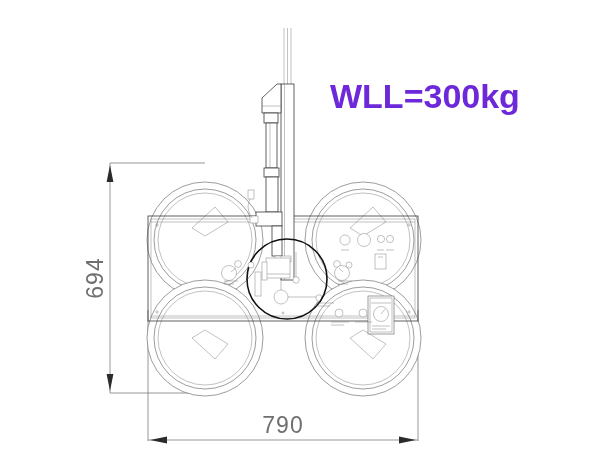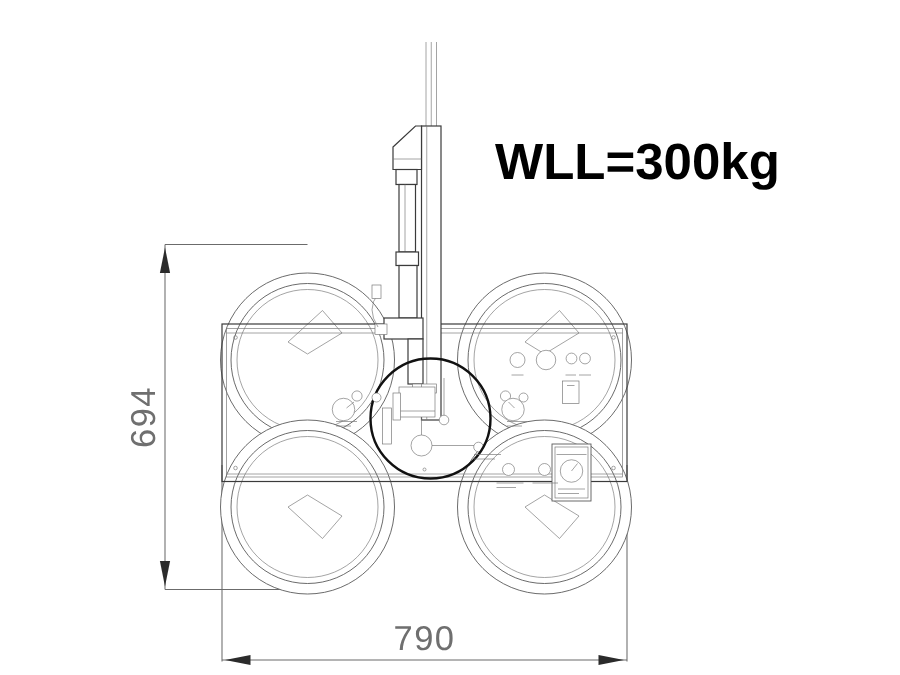--- a/index.html
+++ b/index.html
@@ -25,25 +25,25 @@
   .arrow{fill:#2b2b2b;}
   .dimtxt{
     fill:#6f6f6f;
     font-family:"Liberation Sans", sans-serif;
     font-size:23px;
     letter-spacing:1px;
   }
   .wll-label{
     position:absolute;
     left:330px;
-    top:91px;
+    top:79px;
     font-family:"Liberation Sans", sans-serif;
     font-size:34px;
     font-weight:700;
-    color:#000000;
+    color:#6d28d9;
     letter-spacing:0px;
     white-space:nowrap;
     line-height:1;
   }
 </style>
 </head>
 <body>
 
 <div id="drawing-root">
 

